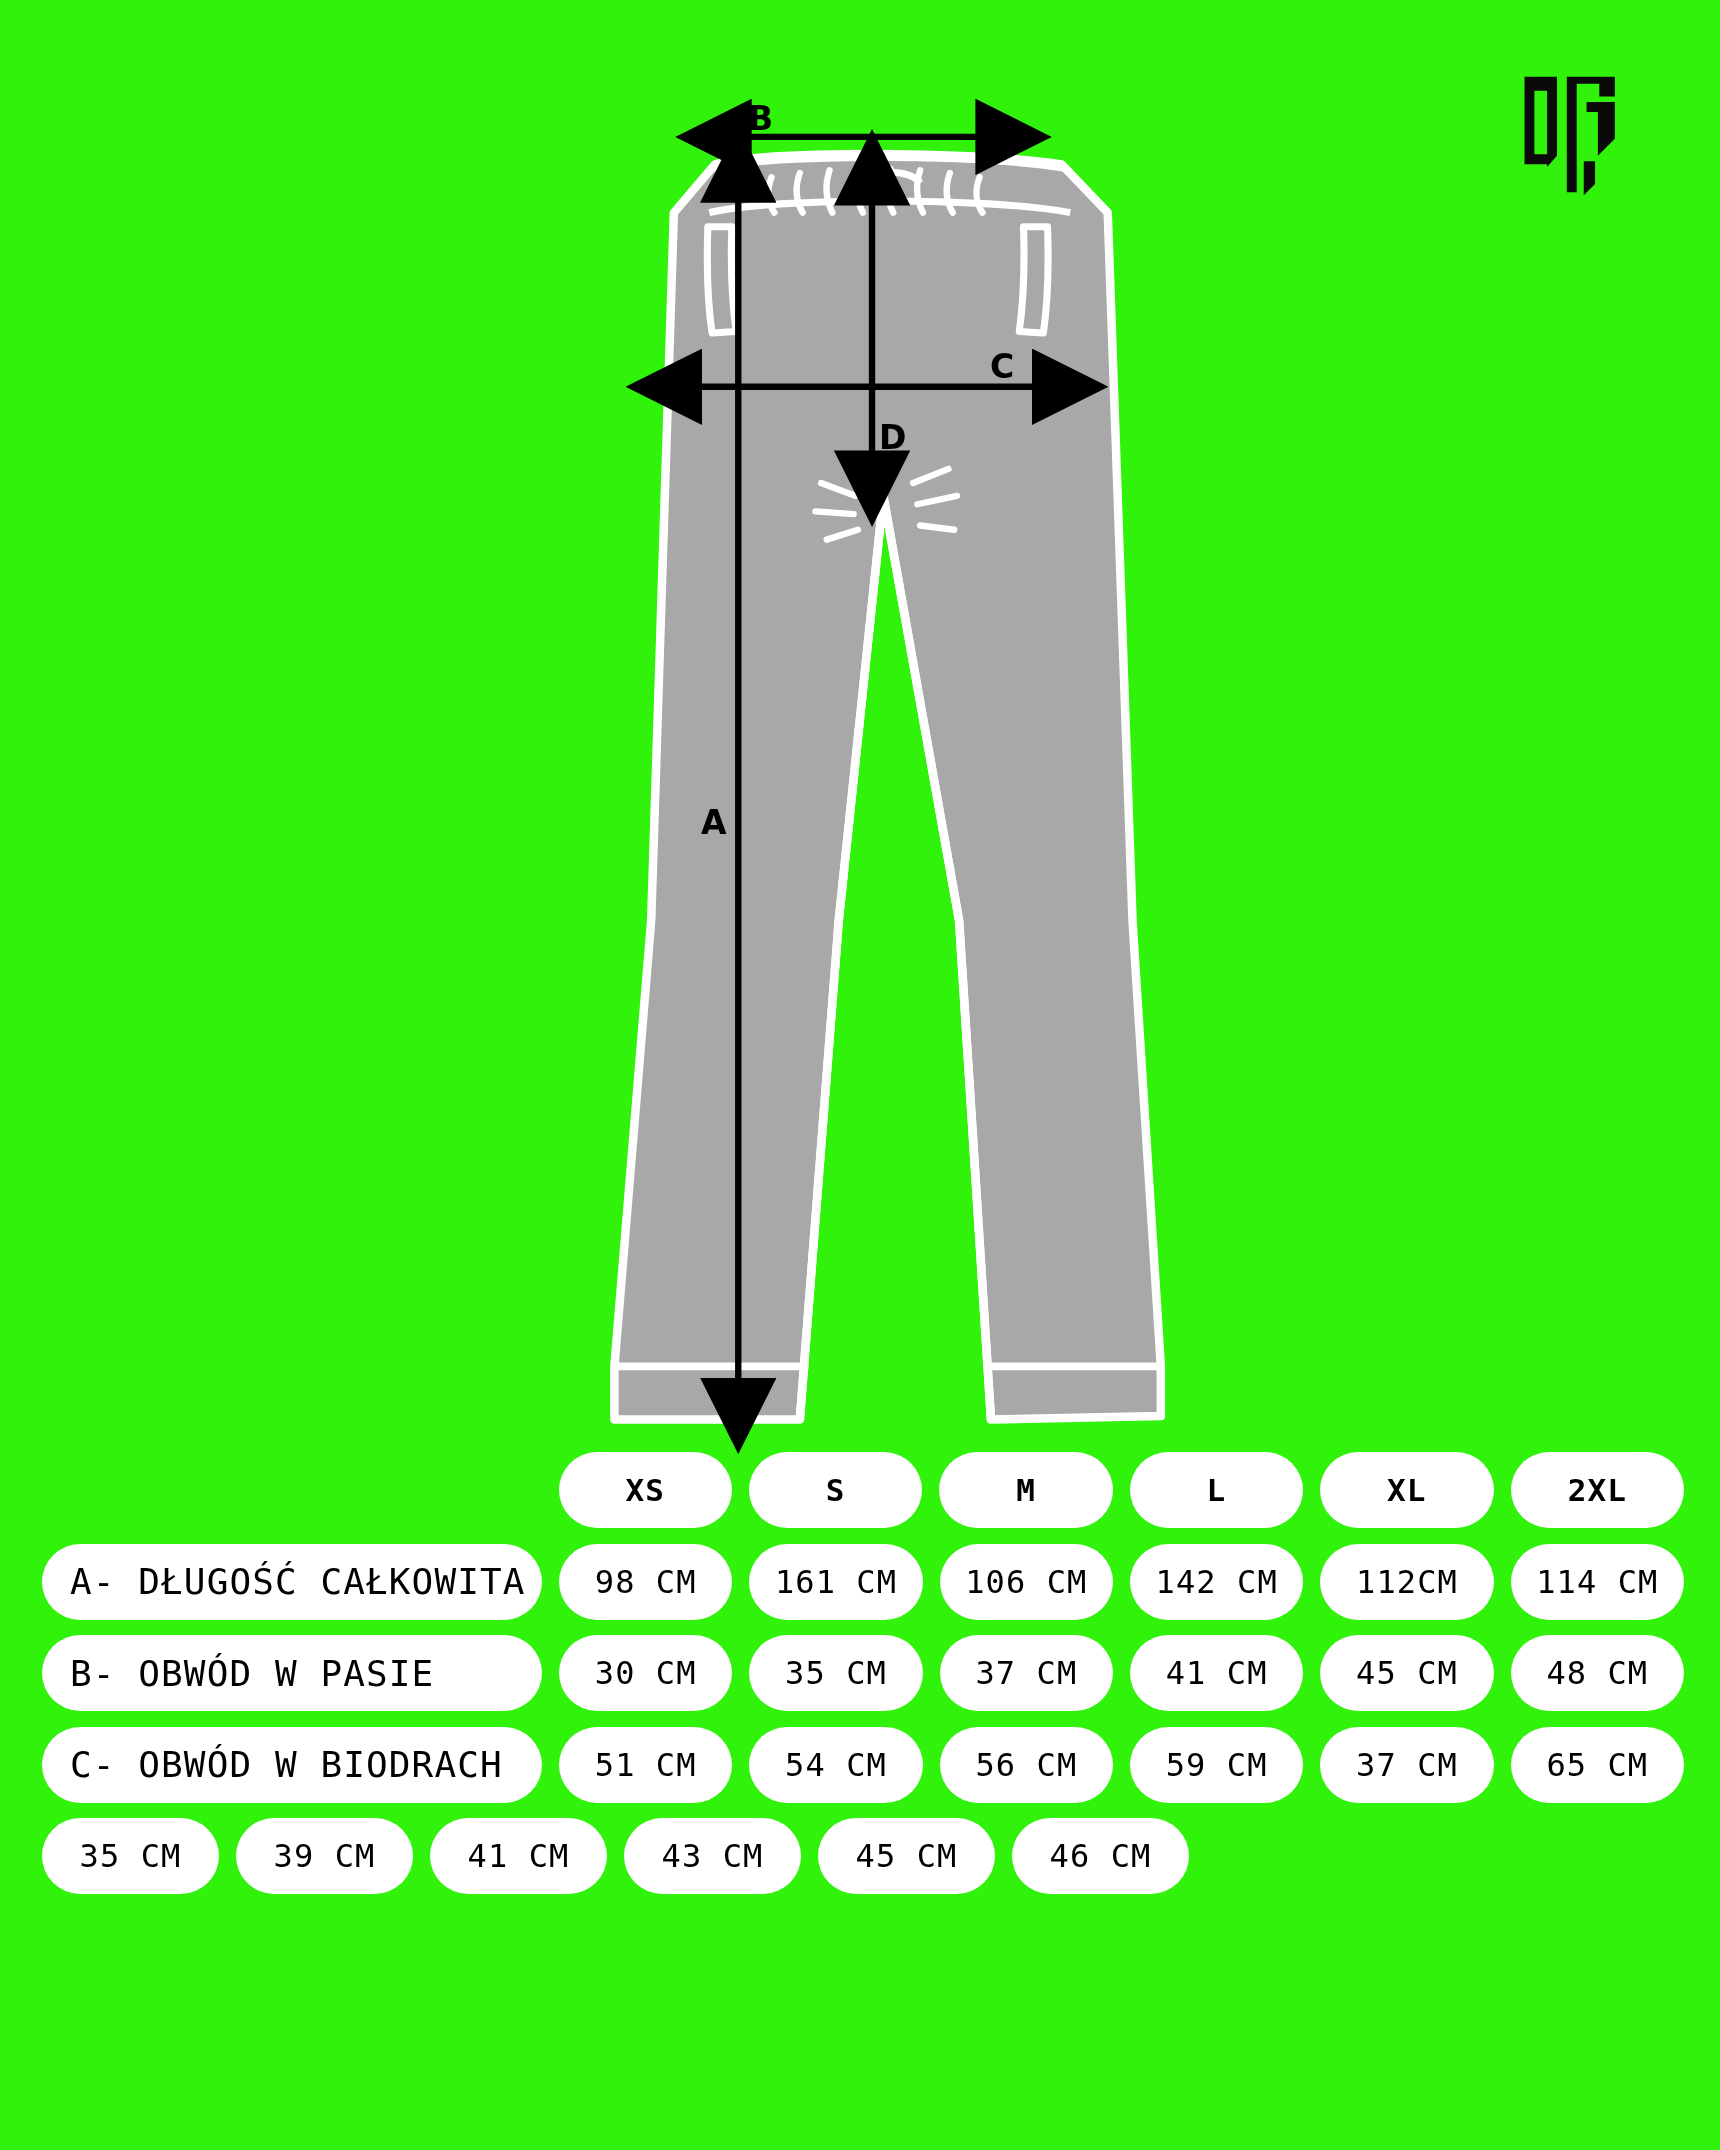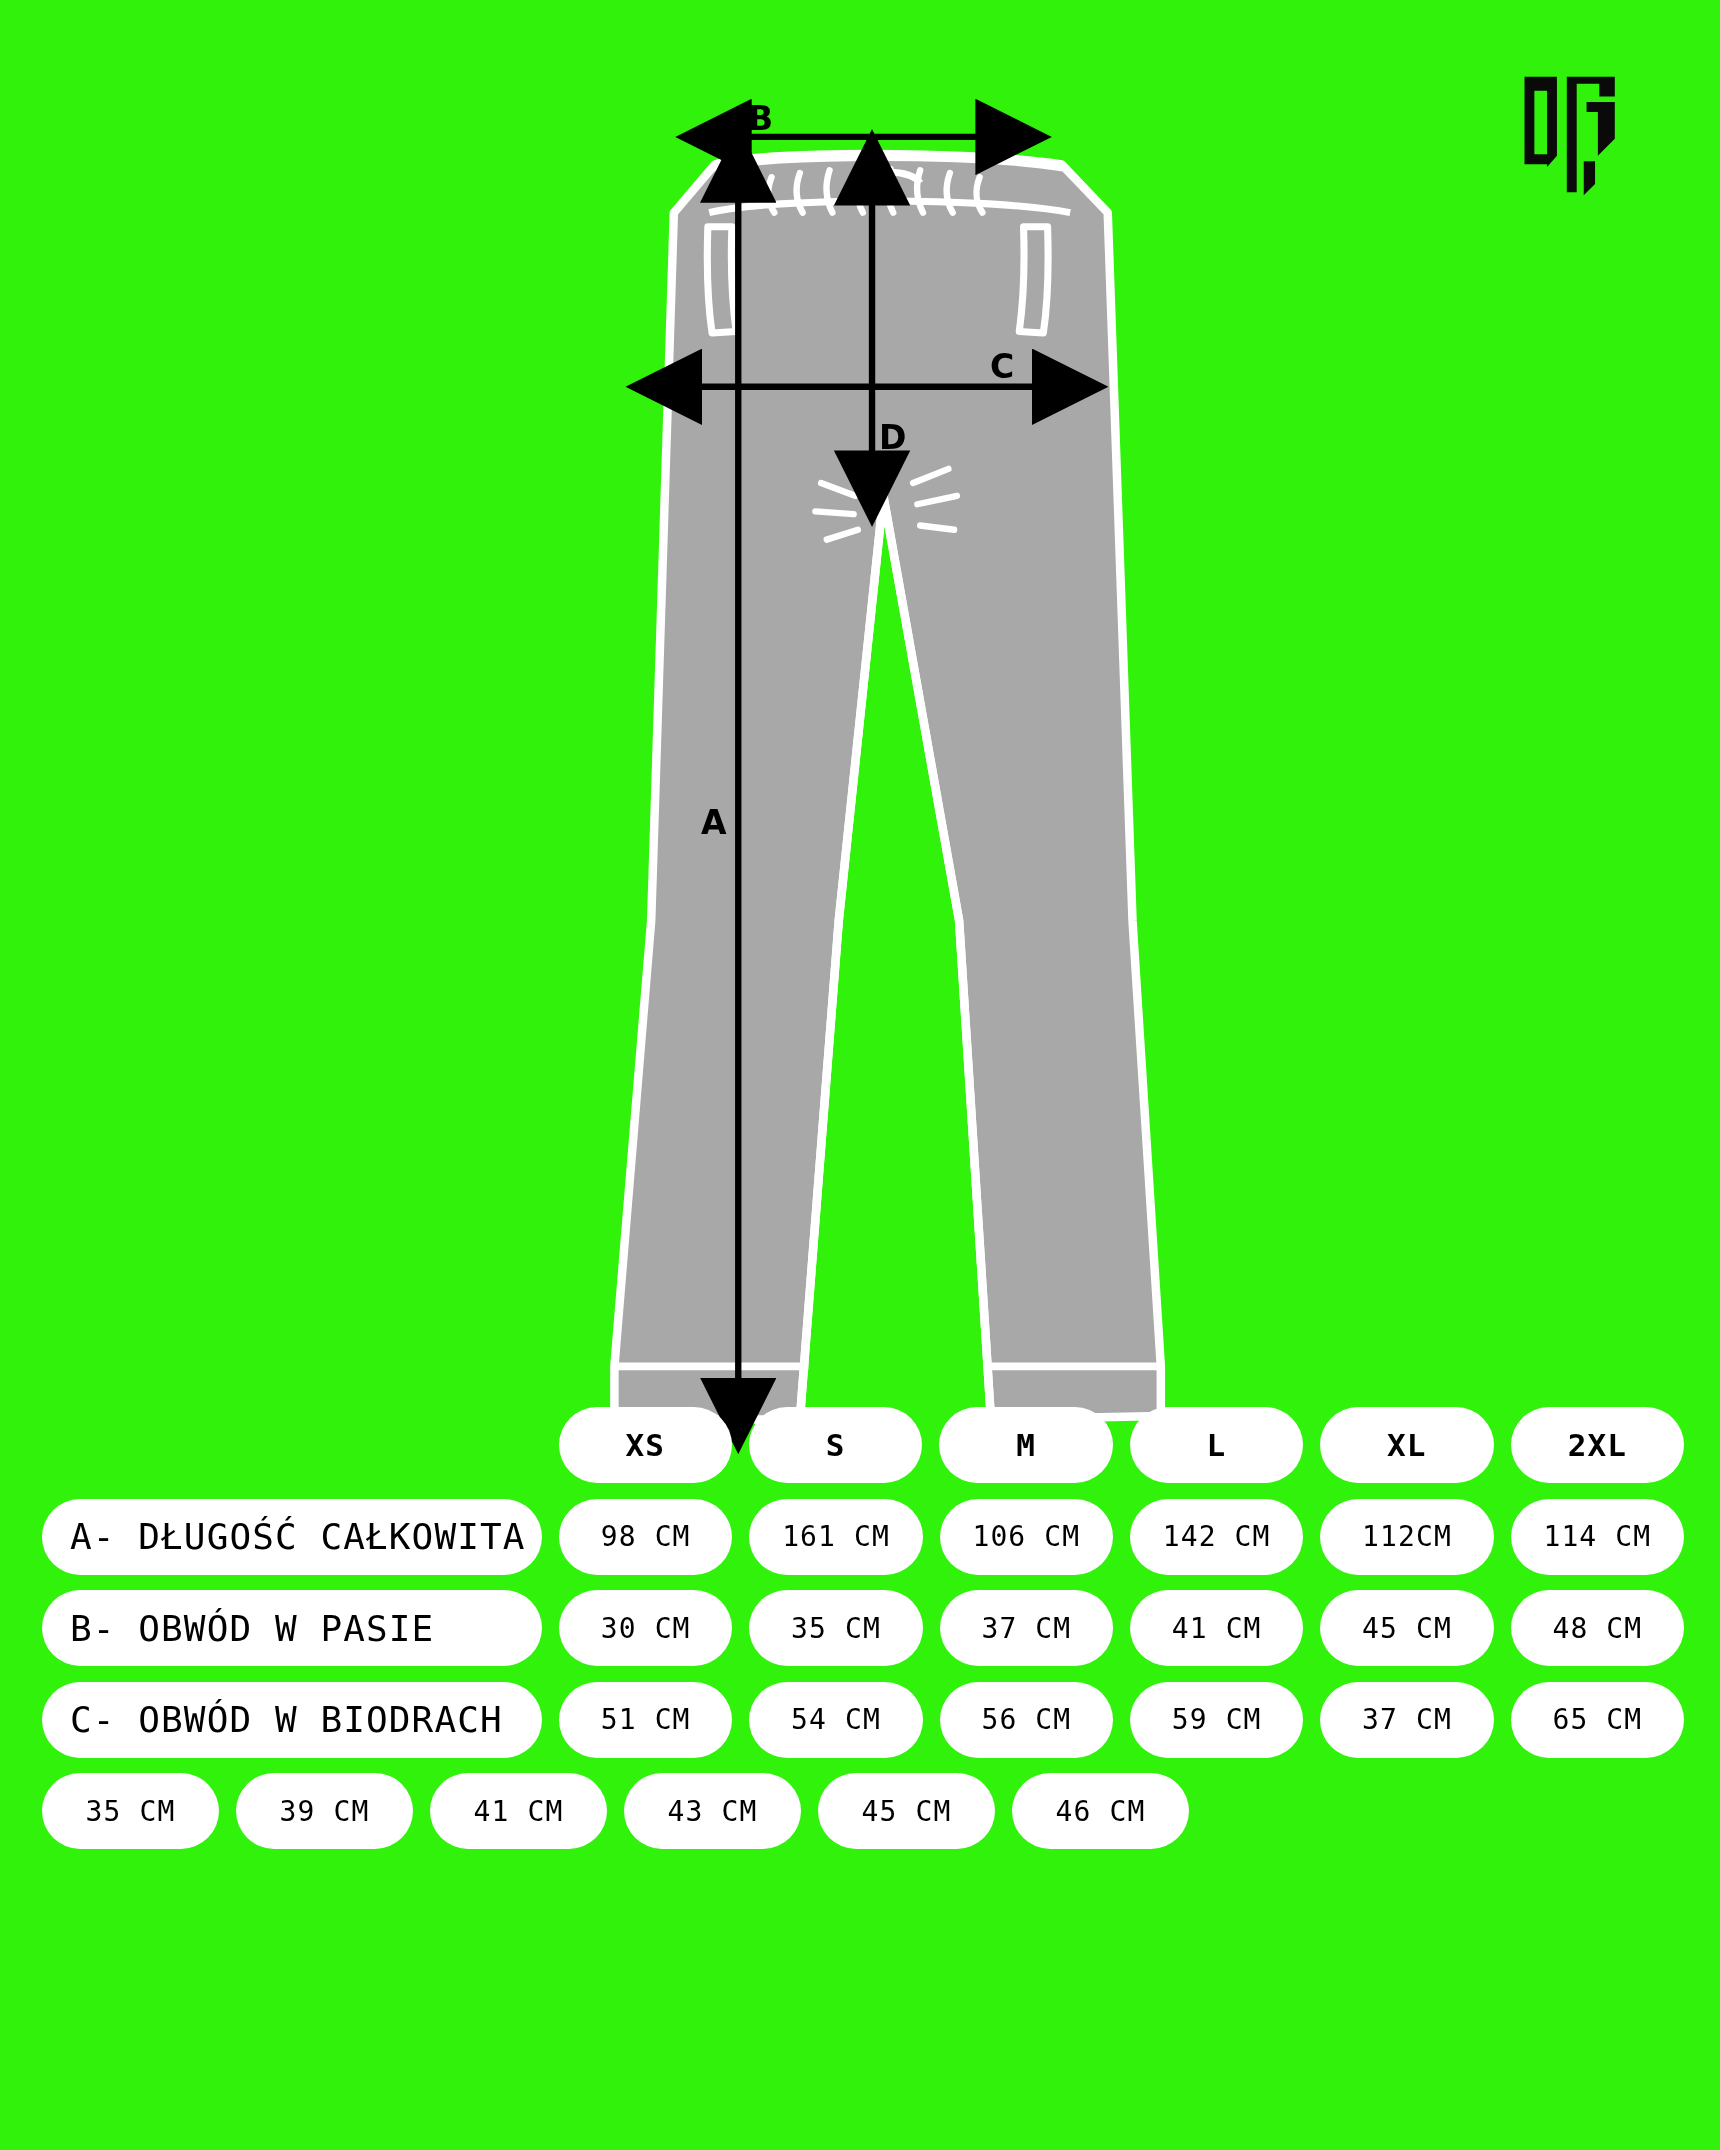--- a/index.html
+++ b/index.html
@@ -30,39 +30,39 @@
     top: 0;
     left: 0;
     width: 1720px;
     height: 1487px;
   }
 
   
   .table-wrap {
     position: absolute;
     left: 42px;
-    top: 1407px;
+    top: 1452px;
     width: 1642px;
   }
   .table-row {
     display: flex;
     align-items: center;
     margin-bottom: 15.6px;
     height: 76px;
   }
   .pill {
     background: #ffffff;
     border-radius: 38px;
     height: 76px;
     display: flex;
     align-items: center;
     justify-content: center;
     color: #000000;
     font-family: "DejaVu Sans Mono", monospace;
-    font-size: 28px;
+    font-size: 32px;
     letter-spacing: 1.1px;
     box-sizing: border-box;
   }
   .pill.label {
     width: 510px;
     justify-content: flex-start;
     padding-left: 28px;
     margin-right: 17px;
     font-size: 36px;
   }

